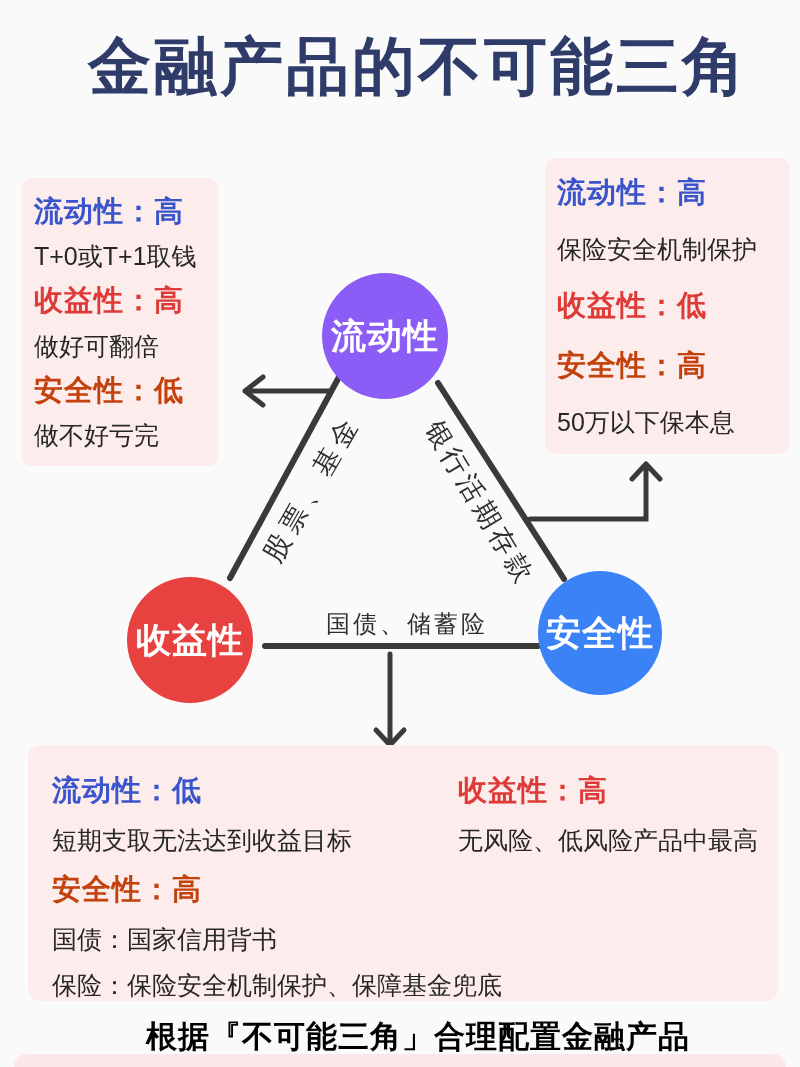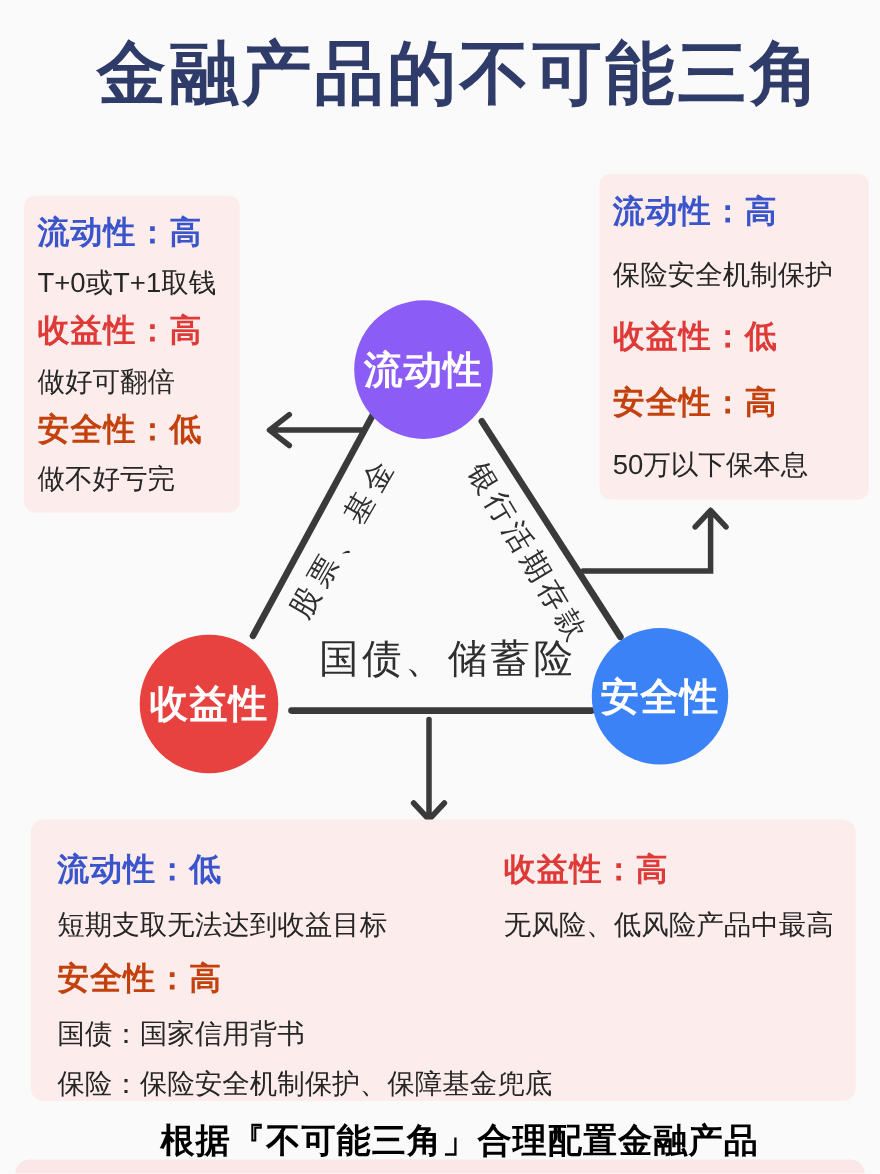--- a/index.html
+++ b/index.html
@@ -43,21 +43,21 @@
   .node-liquidity{left:322px;top:273px;width:126px;height:126px;background:#8b5cf6;}
   .node-profitability{left:127px;top:577px;width:126px;height:126px;background:#e7423f;}
   .node-safety{left:538px;top:571px;width:124px;height:124px;background:#3b82f6;}
   
   .edge-label{
     position:absolute;font-size:27px;color:#2f2f2f;white-space:nowrap;
     transform-origin:center center;
   }
   .edge-left{left:312px;top:488px;transform:translate(-50%,-50%) rotate(-60deg);letter-spacing:6px;}
   .edge-right{left:480px;top:503px;transform:translate(-50%,-50%) rotate(59deg);letter-spacing:4px;}
-  .edge-bottom{left:407px;top:599px;transform:translate(-50%,-50%);letter-spacing:3px;font-size:36px;}
+  .edge-bottom{left:407px;top:624px;transform:translate(-50%,-50%);letter-spacing:3px;font-size:24px;}
   
   .lines-svg{position:absolute;left:0;top:0;pointer-events:none;}
   
   .footer{
     position:absolute;top:1016px;left:0;width:100%;
     text-align:center;font-size:31px;font-weight:bold;color:#000000;
     letter-spacing:1px;white-space:nowrap;
   }
   .next-card-peek{
     position:absolute;left:14px;top:1054px;width:772px;height:13px;

